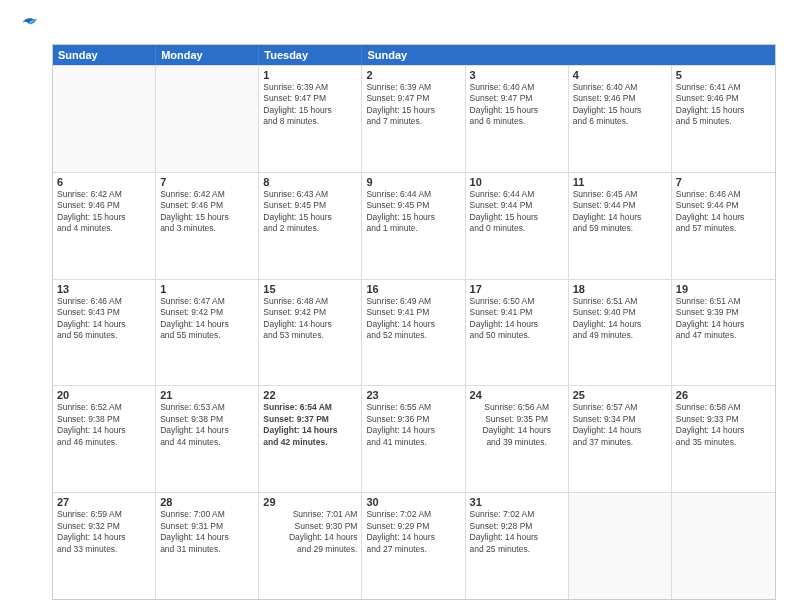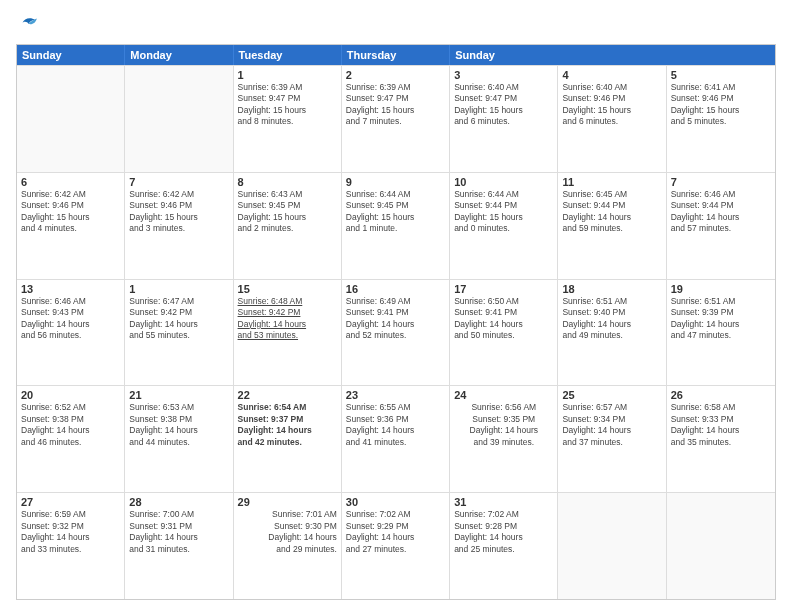--- a/index.html
+++ b/index.html
@@ -51,20 +51,21 @@
     }
     .subtitle {
       font-size: 14px;
       color: #333;
     }
     .calendar {
       flex: 1;
       border: 1px solid #ccc;
       display: flex;
       flex-direction: column;
+      margin-left: 36px;
     }
     .cal-header {
       display: grid;
       grid-template-columns: repeat(7, 1fr);
       background: #2a6fc9;
     }
     .cal-header-cell {
       color: #fff;
       font-size: 11px;
       font-weight: bold;
@@ -124,21 +125,20 @@
       <div class="main-title"></div>
       <div class="subtitle"></div>
     </div>
   </div>
 
   <div class="calendar">
     <div class="cal-header" id="cal-header">
         <div class="cal-header-cell">Sunday</div>
         <div class="cal-header-cell">Monday</div>
         <div class="cal-header-cell">Tuesday</div>
-        <div class="cal-header-cell">Thursday</div>
         <div class="cal-header-cell">Sunday</div>
       </div>
     <div class="cal-body" id="cal-body">
         <div class="cal-row">
           <div class="cal-cell empty"></div>
           <div class="cal-cell empty"></div>
           <div class="cal-cell">
             <div class="day-num">1</div>
             <div class="cell-detail" style="white-space: pre-line;">Sunrise: 6:39 AM
 Sunset: 9:47 PM
@@ -235,21 +235,21 @@
           </div>
           <div class="cal-cell">
             <div class="day-num">1</div>
             <div class="cell-detail" style="white-space: pre-line;">Sunrise: 6:47 AM
 Sunset: 9:42 PM
 Daylight: 14 hours
 and 55 minutes.</div>
           </div>
           <div class="cal-cell">
             <div class="day-num">15</div>
-            <div class="cell-detail" style="white-space: pre-line; text-decoration: underline;">Sunrise: 6:48 AM
+            <div class="cell-detail" style="white-space: pre-line;">Sunrise: 6:48 AM
 Sunset: 9:42 PM
 Daylight: 14 hours
 and 53 minutes.</div>
           </div>
           <div class="cal-cell">
             <div class="day-num">16</div>
             <div class="cell-detail" style="white-space: pre-line;">Sunrise: 6:49 AM
 Sunset: 9:41 PM
 Daylight: 14 hours
 and 52 minutes.</div>

